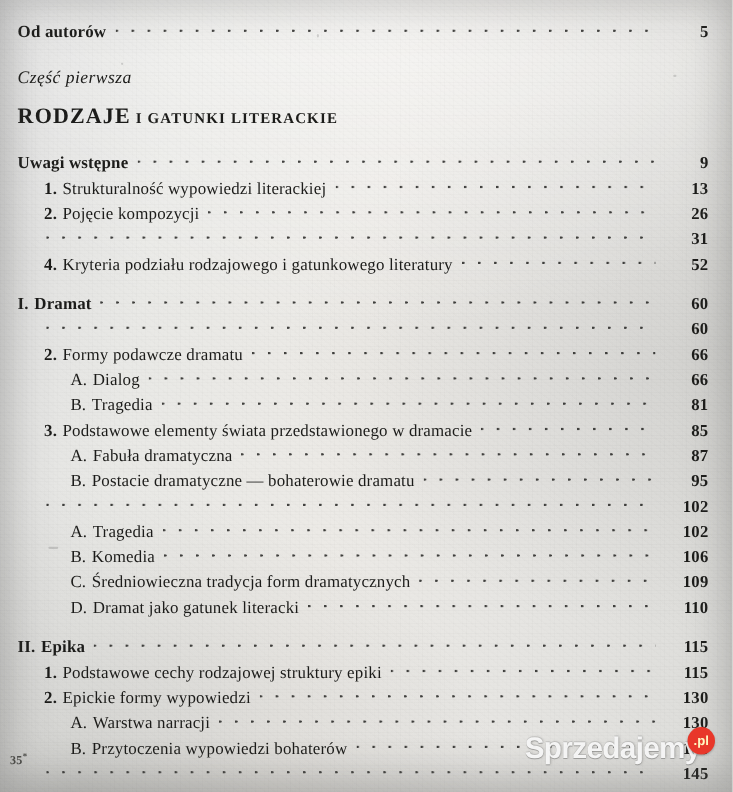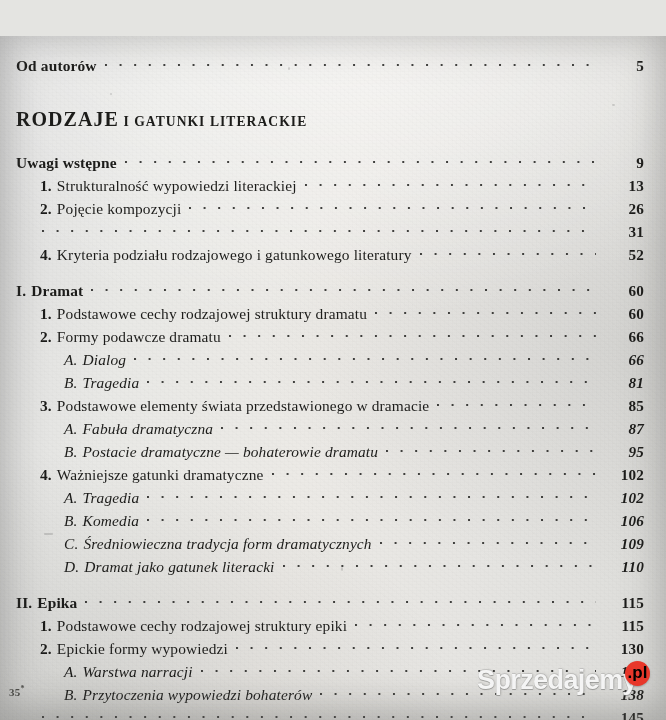--- a/index.html
+++ b/index.html
@@ -20,21 +20,20 @@
   
   #page {
     position: absolute;
     inset: 0;
     background:
       radial-gradient(ellipse 120% 70% at 50% 0%,   rgba(255,255,255,0.55) 0%, rgba(255,255,255,0) 60%),
       radial-gradient(ellipse 90% 60% at 10% 100%,  rgba(120,120,118,0.22) 0%, rgba(120,120,118,0) 65%),
       radial-gradient(ellipse 80% 50% at 95% 45%,   rgba(140,140,138,0.16) 0%, rgba(140,140,138,0) 70%),
       linear-gradient(100deg, #dedede 0%, #e9e9e6 22%, #eceae6 48%, #e6e5e2 72%, #dcdcd9 100%);
     overflow: hidden;
-    margin-top: 36px;
   }
   
   #grain {
     position: absolute;
     inset: 0;
     pointer-events: none;
     opacity: .5;
     background-image:
       repeating-linear-gradient(0deg,   rgba(0,0,0,.035) 0px, rgba(0,0,0,0) 1px, rgba(0,0,0,0) 2px, rgba(255,255,255,.03) 3px),
       repeating-linear-gradient(90deg,  rgba(0,0,0,.03)  0px, rgba(0,0,0,0) 1px, rgba(0,0,0,0) 3px, rgba(255,255,255,.025) 4px),
@@ -92,21 +91,21 @@
     width: 38px;
     text-align: right;
     font-weight: 700;
     font-size: 15.2px;
     padding-left: 8px;
   }
 
   
   .lvl0 { margin-left: 16px; }
   .lvl1 { margin-left: 40px; }
-  .lvl2 { margin-left: 64px; font-style: italic; }
+  .lvl2 { margin-left: 64px; }
 
   .lvl0 > .pageno, .lvl1 > .pageno, .lvl2 > .pageno { }
 
   .row.roman > .label,
   .row.plain > .label { font-weight: 700; }
   .row.num > .label .marker { font-weight: 700; }
   .row.alpha > .label .marker { font-weight: 400; }
 
   .row .marker { padding-right: 5px; }
 
@@ -169,24 +168,24 @@
        1px 0 2px rgba(110,110,108,.40);
     line-height: 1;
   }
   #watermark .wm-badge {
     margin-left: -12px;
     margin-top: -15px;
     width: 25px;
     height: 25px;
     border-radius: 50%;
     background: #e8372a;
-    color: #000000;
+    color: #fef9c3;
     font-family: "Liberation Sans", "DejaVu Sans", sans-serif;
     font-weight: 700;
-    font-size: 17px;
+    font-size: 12px;
     display: flex;
     align-items: center;
     justify-content: center;
     box-shadow: 0 1px 2px rgba(0,0,0,.25);
   }
 
   
   .speck {
     position: absolute;
     background: rgba(70,70,68,.20);
@@ -205,20 +204,21 @@
     <div class="gap-md"></div>
 
     <div class="row plain lvl0">
       <span class="label">Od autorów</span>
       <span class="leader"></span>
       <span class="pageno">5</span>
     </div>
 
     <div class="gap-md"></div>
 
+    <div class="part-label">Część pierwsza</div>
 
     <div class="gap-sm"></div>
 
     <div class="section-head">
       <span class="big">RODZAJE</span><span>&nbsp;</span><span>I GATUNKI LITERACKIE</span>
     </div>
 
     <div class="gap-md"></div>
 
     <div id="groups-host">
@@ -246,21 +246,20 @@
           <span class="leader"></span>
           <span class="pageno">52</span>
         </div>
         <div class="gap-sm"></div>
         <div class="row roman lvl0">
           <span class="label"><span class="marker">I.</span><span>Dramat</span></span>
           <span class="leader"></span>
           <span class="pageno">60</span>
         </div>
         <div class="row num lvl1">
-          <span class="label"><span class="marker">1.</span><span>Podstawowe cechy rodzajowej struktury dramatu</span></span>
           <span class="leader"></span>
           <span class="pageno">60</span>
         </div>
         <div class="row num lvl1">
           <span class="label"><span class="marker">2.</span><span>Formy podawcze dramatu</span></span>
           <span class="leader"></span>
           <span class="pageno">66</span>
         </div>
         <div class="row alpha lvl2">
           <span class="label"><span class="marker">A.</span><span>Dialog</span></span>
@@ -281,21 +280,20 @@
           <span class="label"><span class="marker">A.</span><span>Fabuła dramatyczna</span></span>
           <span class="leader"></span>
           <span class="pageno">87</span>
         </div>
         <div class="row alpha lvl2">
           <span class="label"><span class="marker">B.</span><span>Postacie dramatyczne — bohaterowie dramatu</span></span>
           <span class="leader"></span>
           <span class="pageno">95</span>
         </div>
         <div class="row num lvl1">
-          <span class="label"><span class="marker">4.</span><span>Ważniejsze gatunki dramatyczne</span></span>
           <span class="leader"></span>
           <span class="pageno">102</span>
         </div>
         <div class="row alpha lvl2">
           <span class="label"><span class="marker">A.</span><span>Tragedia</span></span>
           <span class="leader"></span>
           <span class="pageno">102</span>
         </div>
         <div class="row alpha lvl2">
           <span class="label"><span class="marker">B.</span><span>Komedia</span></span>

